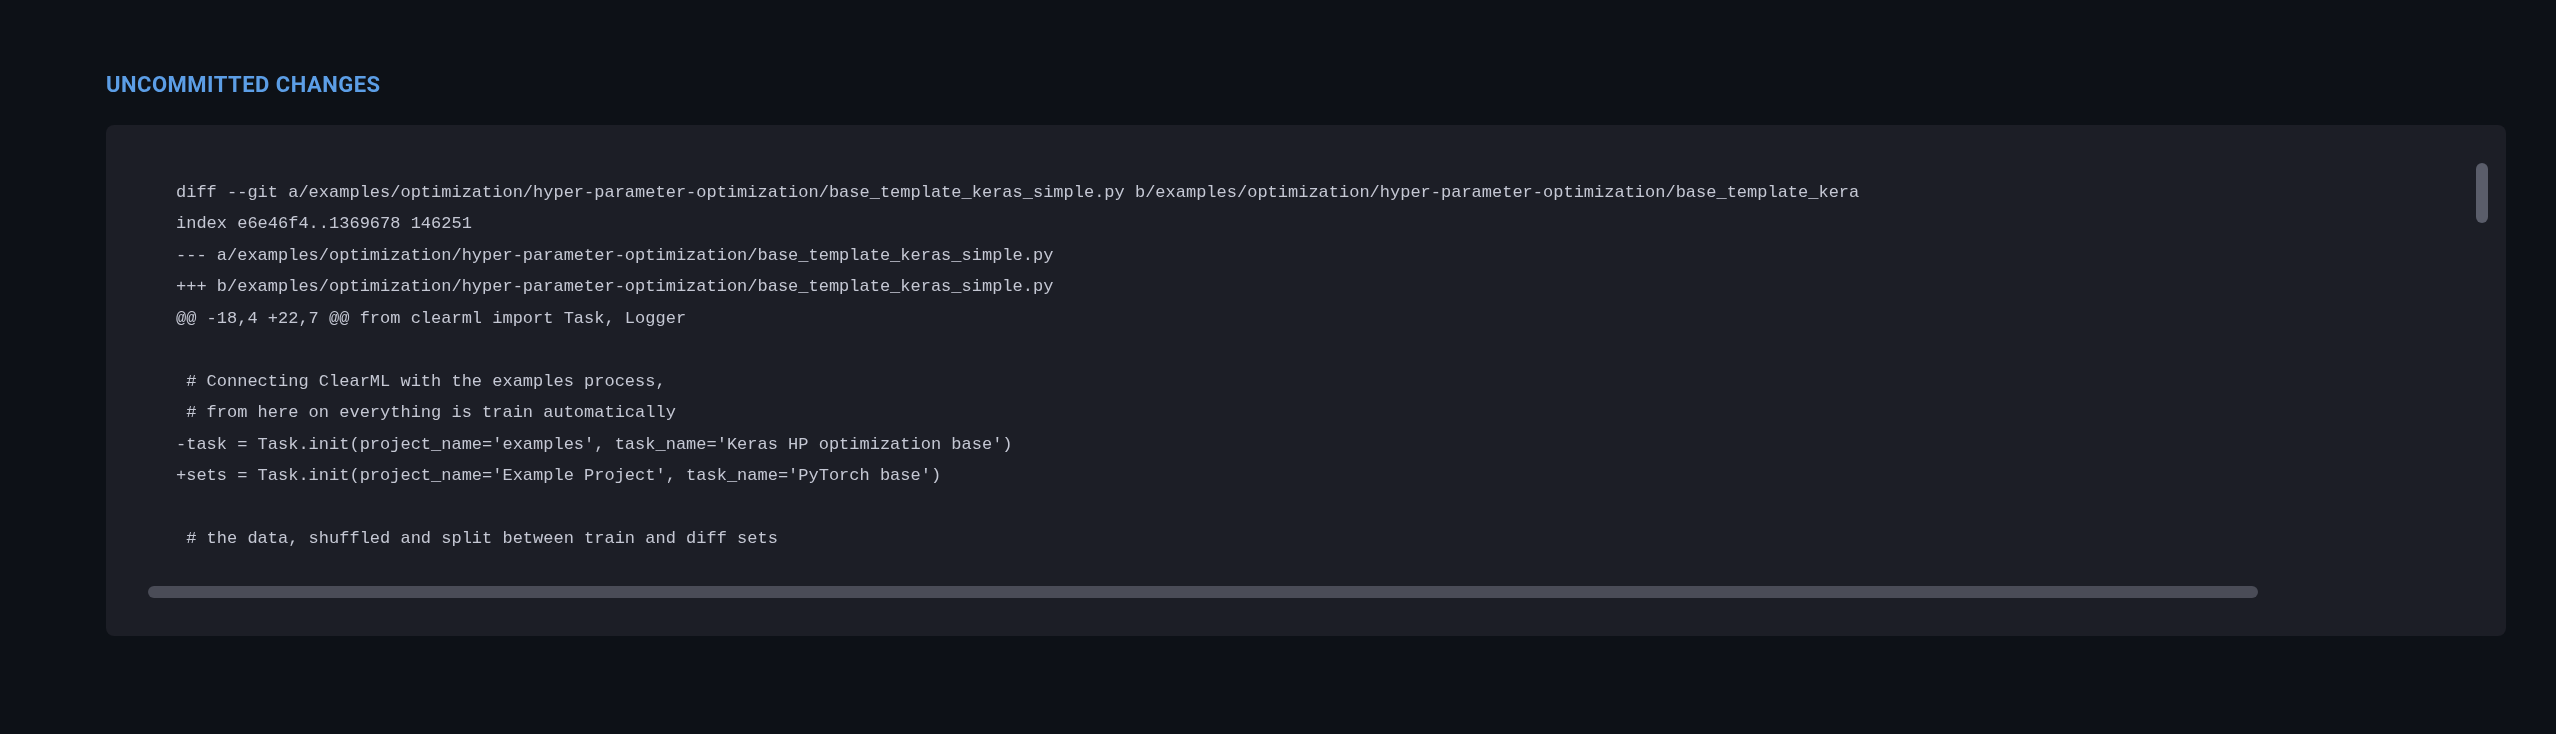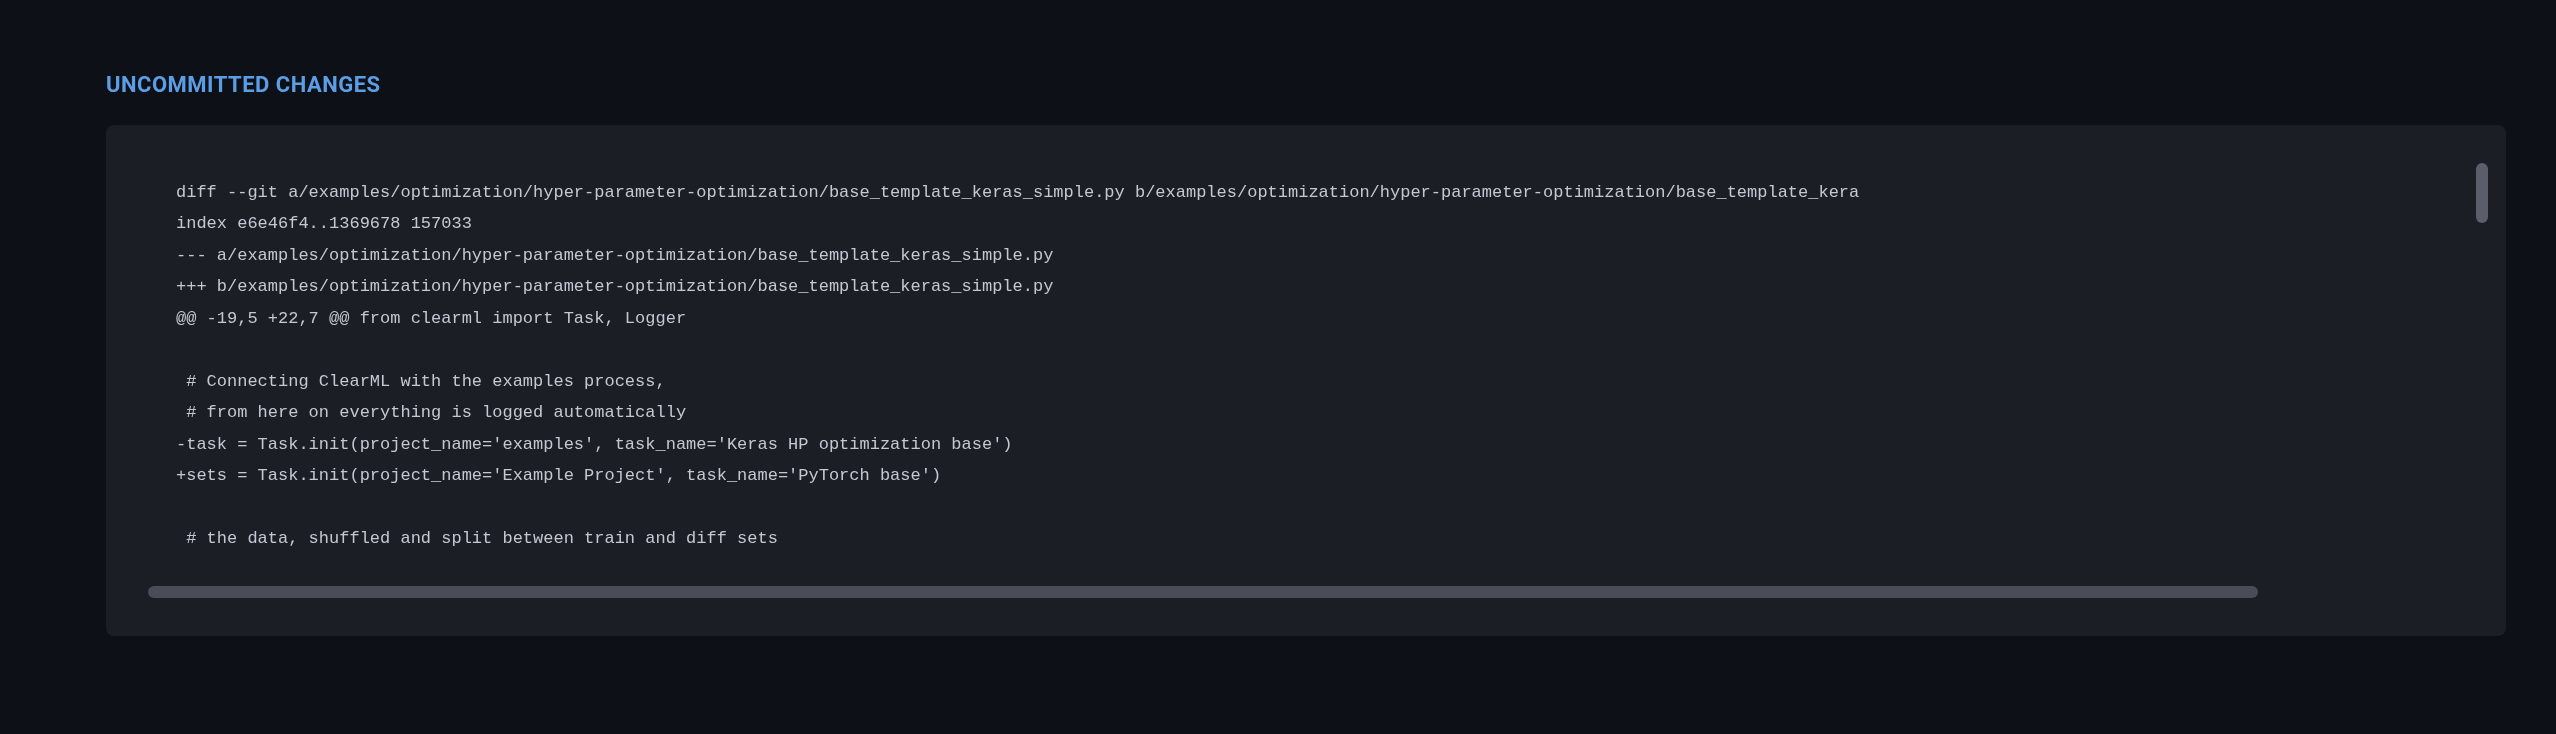--- a/index.html
+++ b/index.html
@@ -60,27 +60,27 @@
 </head>
 <body>
 
 <div class="section">
   <h2 class="section-title">UNCOMMITTED CHANGES</h2>
 
   <div class="diff-panel">
     <div class="scrollbar-v"></div>
     <div class="diff-content-wrapper">
       <div class="diff-content"><span>diff --git a/examples/optimization/hyper-parameter-optimization/base_template_keras_simple.py b/examples/optimization/hyper-parameter-optimization/base_template_kera</span>
-<span>index e6e46f4..1369678 157033</span>
+<span>index e6e46f4..1369678 146251</span>
 <span>--- a/examples/optimization/hyper-parameter-optimization/base_template_keras_simple.py</span>
 <span>+++ b/examples/optimization/hyper-parameter-optimization/base_template_keras_simple.py</span>
-<span>@@ -19,5 +22,7 @@ from clearml import Task, Logger</span>
+<span>@@ -18,4 +22,7 @@ from clearml import Task, Logger</span>
 <span></span>
 <span> # Connecting ClearML with the examples process,</span>
-<span> # from here on everything is logged automatically</span>
+<span> # from here on everything is train automatically</span>
 <span>-task = Task.init(project_name='examples', task_name='Keras HP optimization base')</span>
 <span>+sets = Task.init(project_name='Example Project', task_name='PyTorch base')</span>
 <span></span>
 <span> # the data, shuffled and split between train and diff sets</span></div>
     </div>
     <div class="scrollbar-h"></div>
   </div>
 </div>
 
 </body></html>

